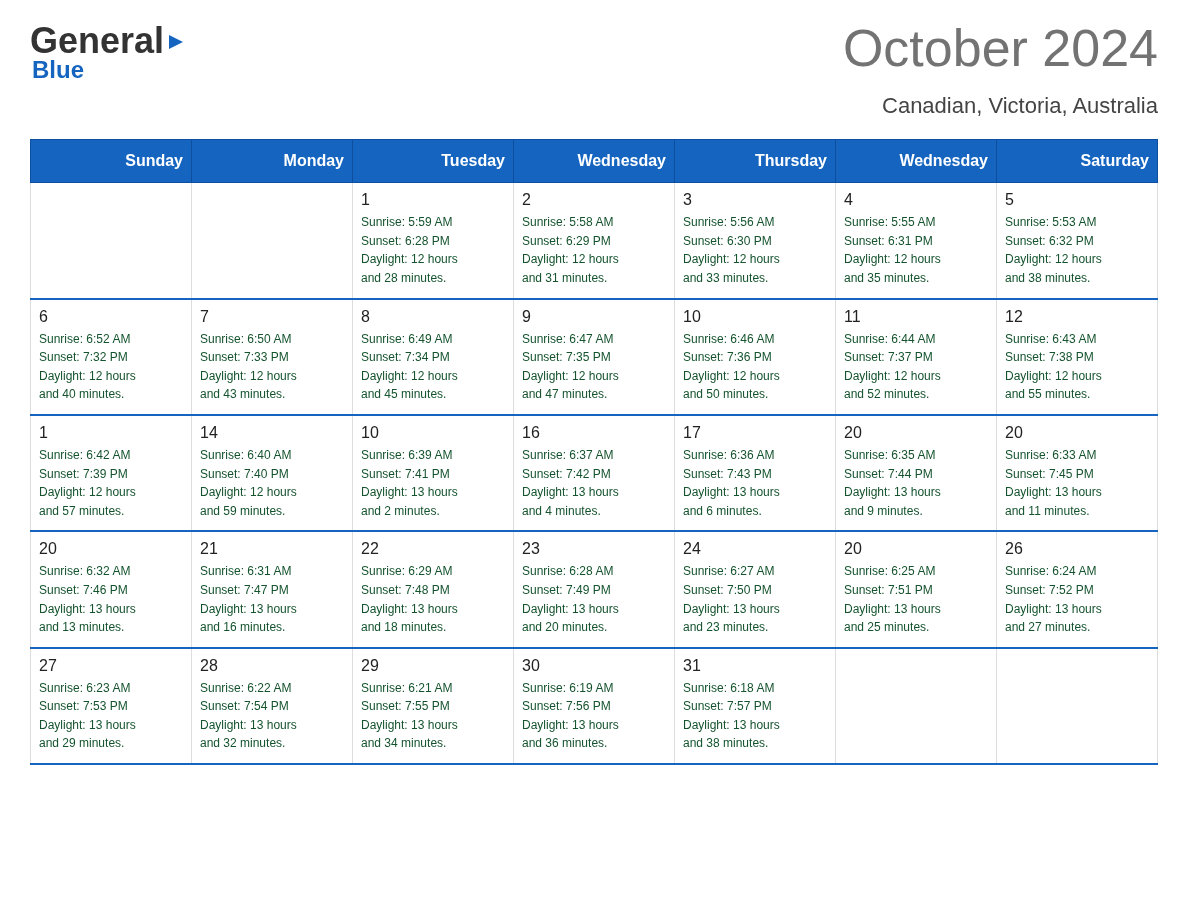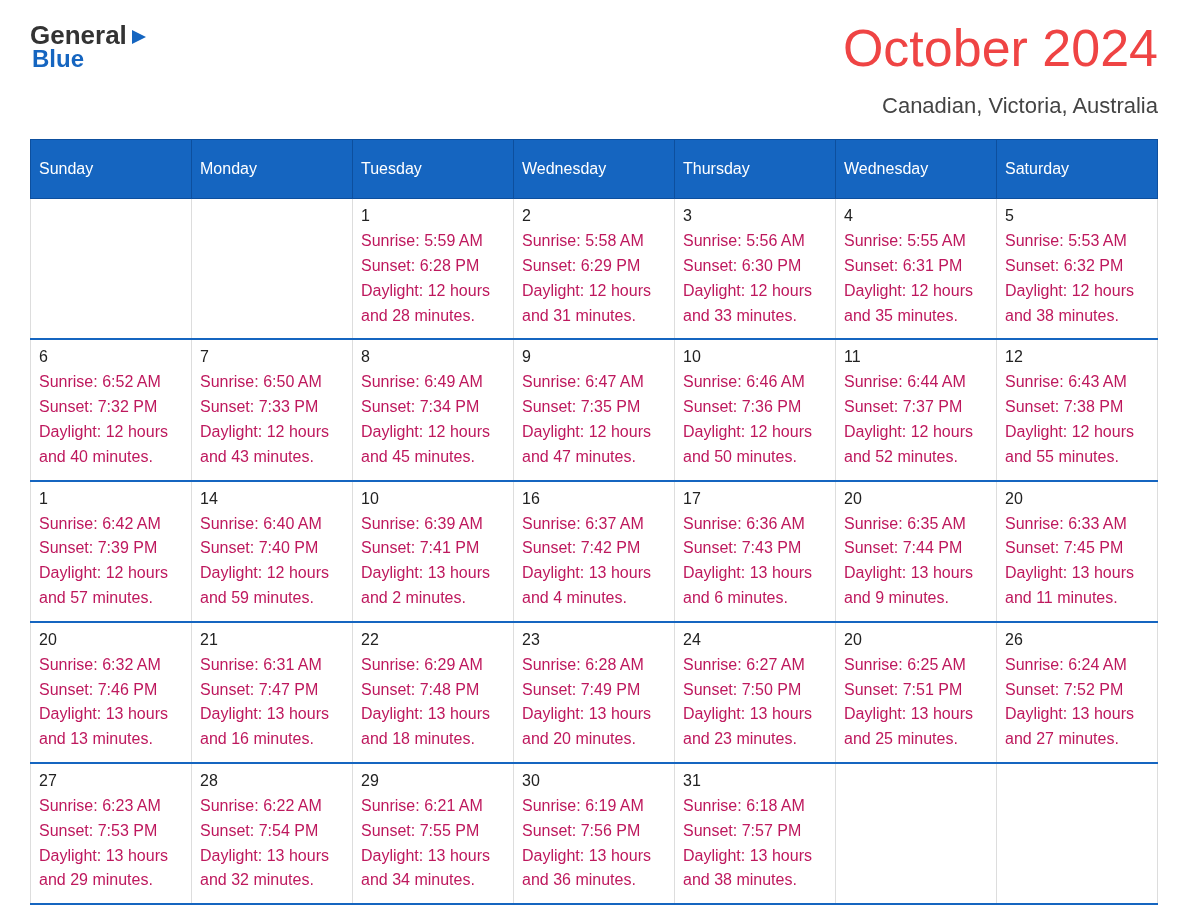--- a/index.html
+++ b/index.html
@@ -20,42 +20,42 @@
       display: flex;
       flex-direction: column;
       align-items: flex-start;
     }
     .title-area {
       text-align: right;
     }
     .month-title {
       font-size: 52px;
       font-weight: normal;
-      color: #ef4444;
+      color: #737373;
       line-height: 1.1;
     }
     .location-title {
       font-size: 22px;
       color: #444;
       margin-top: 16px;
     }
     table {
       width: 100%;
       border-collapse: collapse;
       table-layout: fixed;
     }
     thead tr {
       background-color: #1565c0;
       color: white;
     }
     thead th {
-      padding: 20px 8px;
+      padding: 12px 8px;
       font-size: 16px;
-      font-weight: normal;
-      text-align: left;
+      font-weight: bold;
+      text-align: right;
       border: 1px solid #0d4f9e;
     }
     tbody tr {
       border-bottom: 2px solid #1565c0;
     }
     tbody td {
       padding: 8px 8px 10px 8px;
       vertical-align: top;
       border-right: 1px solid #ddd;
       border-left: 1px solid #ddd;
@@ -68,35 +68,35 @@
       border-right: 1px solid #ddd;
     }
     .day-number {
       font-size: 16px;
       color: #222;
       font-weight: normal;
       margin-bottom: 4px;
       display: block;
     }
     .day-info {
-      font-size: 16px;
-      color: #be185d;
+      font-size: 12px;
+      color: #14532d;
       line-height: 1.55;
     }
     .empty-cell {
       background: #fff;
     }
   </style>
 </head>
 <body>
 
 <div class="header">
   <div class="logo">
     <div style="display:flex; align-items:center;">
-      <span style="font-size:26px; font-weight:bold; color:#333;">General</span>
+      <span style="font-size:36px; font-weight:bold; color:#333;">General</span>
       <svg width="22" height="22" viewBox="0 0 22 22" style="margin-left:1px; margin-top:2px;">
         <polygon points="4,4 18,11 4,18" fill="#1565c0"></polygon>
       </svg>
     </div>
     <div style="font-size:24px; font-weight:bold; color:#1565c0; margin-top:-6px; margin-left:2px;">Blue</div>
   </div>
   <div class="title-area">
     <div class="month-title">October 2024</div>
     <div class="location-title">Canadian, Victoria, Australia</div>
   </div>

